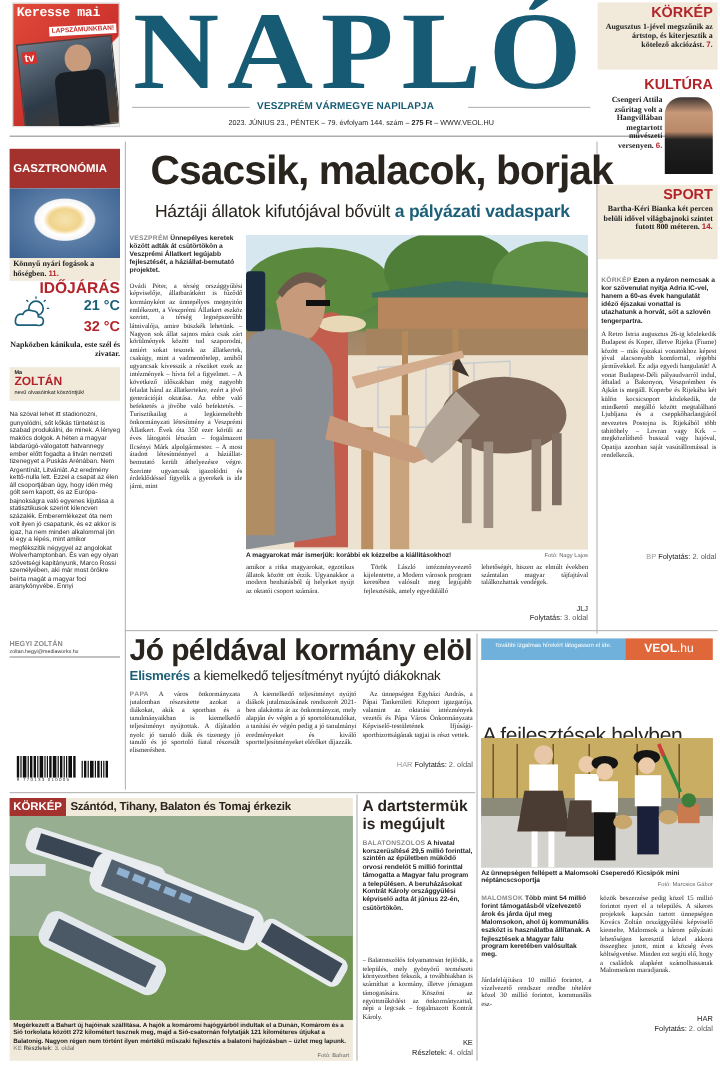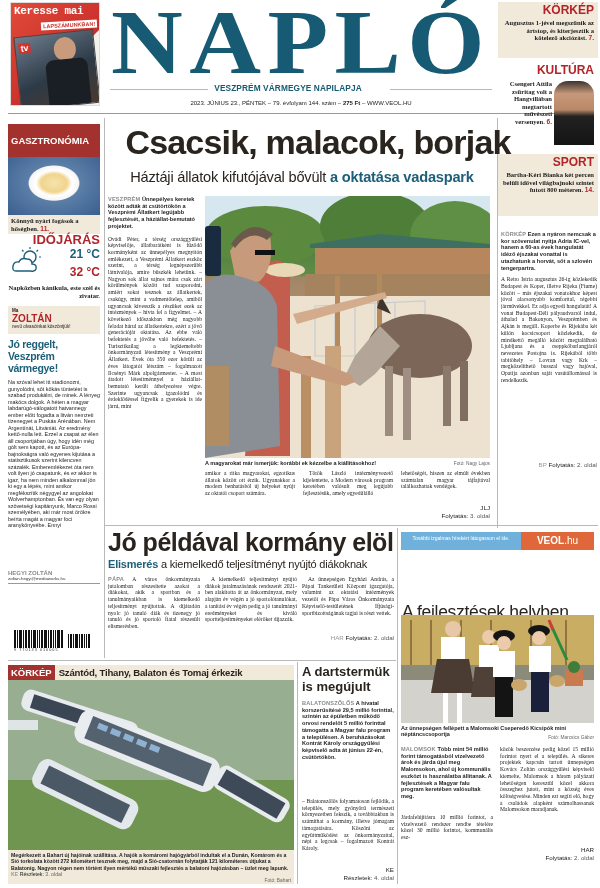--- a/index.html
+++ b/index.html
@@ -174,21 +174,20 @@
   <div class="abs serif" style="right:0;top:52px;width:92px;text-align:right;font-size:6.6px;line-height:7.6px;font-weight:bold;">Napközben kánikula, este szél és zivatar.</div>
 </div>
 
 <div class="abs beige" style="left:8px;top:306px;width:92px;height:28px;padding:2px 4px;">
   <div class="sans" style="font-size:4.6px;font-weight:bold;">Ma</div>
   <div class="sans red" style="font-size:10px;font-weight:bold;line-height:11px;">ZOLTÁN</div>
   <div class="sans" style="font-size:4.6px;">nevű olvasóinkat köszöntjük!</div>
 </div>
 
 <div class="abs" style="left:8px;top:338px;width:92px;">
-  <div class="sans teal" style="font-weight:bold;font-size:10.5px;line-height:12px;letter-spacing:-0.3px;">Jó reggelt, Veszprém vármegye!</div>
   <div class="body-text-sans" style="margin-top:5px;font-size:5.4px;line-height:6.5px;height:183px;overflow:hidden;">Na szóval lehet itt stadionozni, gunyolódni, sőt kőkás tüntetést is szabad produkálni, de minek. A lényeg maköcs dolgok. A héten a magyar labdarúgó-válogatott hatvannegy ember előtt fogadta a litván nemzeti tizenegyet a Puskás Arénában. Nem Argentínát, Litvániát. Az eredmény kettő-nulla lett. Ezzel a csapat az élen áll csoportjában úgy, hogy idén még gólt sem kapott, és az Európa-bajnokságra való egyenes kijutása a statisztikusok szerint kilencven százalék. Emberemlékezet óta nem volt ilyen jó csapatunk, és ez akkor is igaz, ha nem minden alkalommal jön ki egy a lépés, mint amikor megfékszítik négygyel az angolokat Wolverhamptonban. És van egy olyan szövetségi kapitányunk, Marco Rossi személyében, aki már most örökre beírta magát a magyar foci aranykönyvébe. Ennyi</div>
   <div class="sans" style="margin-top:8px;font-size:6px;color:#8a8a8a;font-weight:bold;">HEGYI ZOLTÁN</div>
   <div class="sans" style="font-size:4.4px;color:#333;border-bottom:1px solid #999;padding-bottom:2px;">zoltan.hegyi@mediaworks.hu</div>
 </div>
 
 <div class="abs barcode" id="barcode">
     <i style="width: 2px;"></i>
     <i style="width: 1px;"></i>
     <i style="width: 3px;"></i>
     <i style="width: 1px;"></i>
@@ -216,21 +215,21 @@
     <i style="width: 1px; height: 14px;"></i>
     <i style="width: 2px; height: 14px;"></i>
   </div>
 <div class="abs sans" style="left:14px;top:648px;font-size:3.8px;color:#333;letter-spacing:1px;">9 770133 010005</div>
 
 <div class="vrule" style="left:104px;top:118px;height:540px;"></div>
 
 <div class="abs main-head">Csacsik, malacok, borjak</div>
 <div class="abs main-sub">
   <span>Háztáji állatok kifutójával bővült</span>
-  <b>a oktatása vadaspark</b>
+  <b>a pályázati vadaspark</b>
 </div>
 
 <div class="abs" style="left:108px;top:196px;width:94px;">
   <div class="body-text-sans" style="font-weight:bold;">
     <span class="kicker">VESZPRÉM</span>
     <span>Ünnepélyes keretek között adták át csütörtökön a Veszprémi Állatkert legújabb fejlesztését, a háziállat-bemutató projektet.</span>
   </div>
   <div class="body-text" style="margin-top:6px;height:250px;overflow:hidden;">Ovádi Péter, a térség országgyűlési képviselője, állatbarátként is fűződő kormányként az ünnepélyes megnyitón emlékezett, a Veszprémi Állatkert eszköz szerint, a térség legnépszerűbb látnivalója, amire büszkék lehetünk. – Nagyon sok állat sajnos mára csak zárt körülmények között tud szaporodni, amiért sokat tesznek az állatkertek, csakúgy, mint a vadmentőtelep, amiből ugyancsak kivesszik a részüket ezek az intézmények – hívta fel a figyelmet. – A következő időszakban még nagyobb feladat hárul az állatkertekre, ezért a jövő generációját oktatása. Az ebbe való befektetés a jövőbe való befektetés. – Turisztikailag a legkiemeltebb önkormányzati létesítmény a Veszprémi Állatkert. Évek óta 350 ezer körüli az éves látogatói létszám – fogalmazott Ilcsényi Márk alpolgármester. – A most átadott létesítménnyel a háziállat-bemutató került áthelyezésre végre. Szerinte ugyancsak igazolódni és érdeklődéssel figyelik a gyerekek is ide járni, mint</div>
 </div>
 

